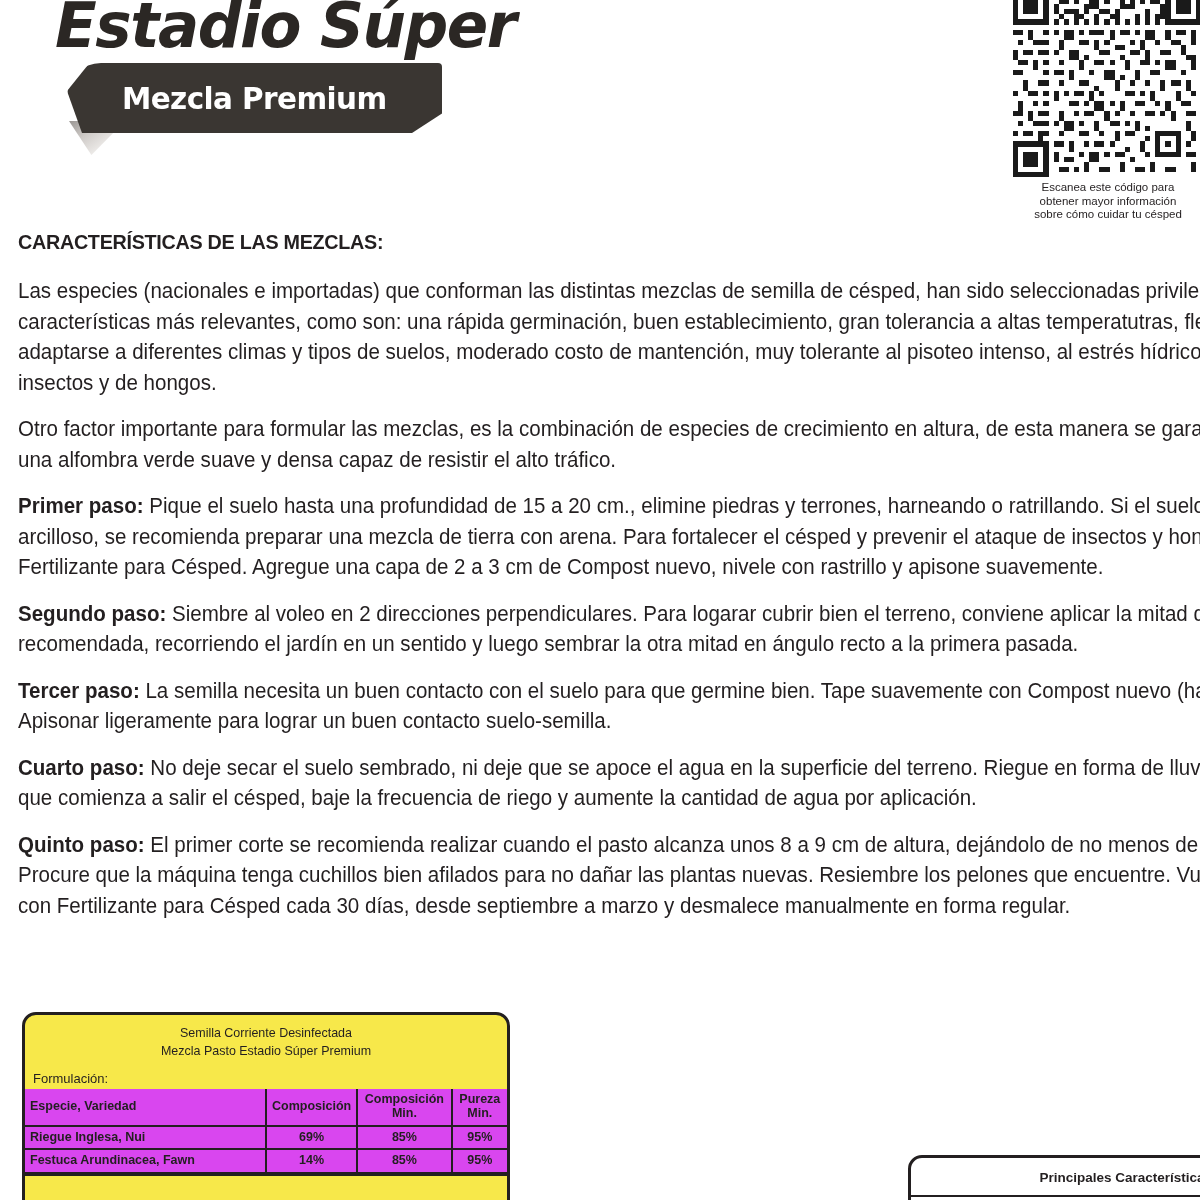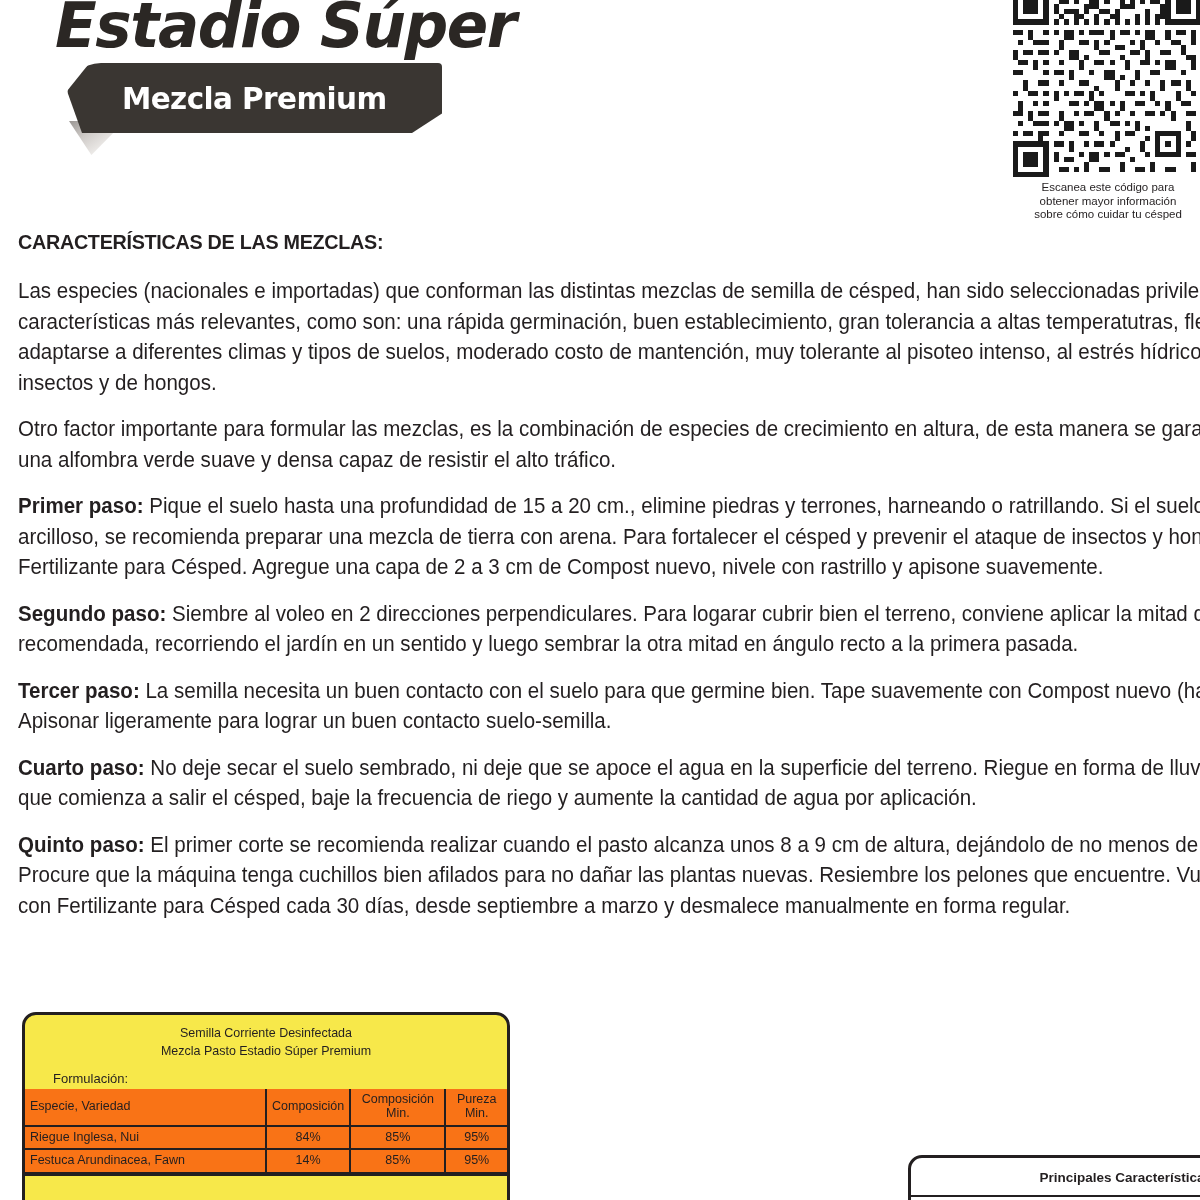--- a/index.html
+++ b/index.html
@@ -149,34 +149,33 @@
     line-height: 1.35;
     color: #231f20;
     padding: 0 10px;
     transform: scaleX(0.96);
   }
   #formulation-title div { white-space: nowrap; }
   #formulation-label {
     font-size: 13px;
     padding: 12px 0 3px 8px;
     color: #231f20;
-    margin-left: 20px;
   }
   table#formulation-table {
     width: 100%;
     border-collapse: collapse;
     font-size: 12.5px;
     color: #231f20;
   }
   table#formulation-table th,
   table#formulation-table td {
     border: 2px solid #231f20;
     padding: 4px 5px;
-    background: #f97316;
-    font-weight: 400;
+    background: #d946ef;
+    font-weight: 700;
     line-height: 1.1;
   }
   table#formulation-table th:first-child,
   table#formulation-table td:first-child {
     text-align: left;
     border-left: none;
     width: 50%;
   }
   table#formulation-table th:not(:first-child),
   table#formulation-table td:not(:first-child) {
@@ -507,21 +506,21 @@
         <tr>
           <th>Especie, Variedad</th>
           <th>Composición</th>
           <th>Composición Min.</th>
           <th>Pureza Min.</th>
         </tr>
       </thead>
       <tbody>
         <tr>
           <td>Riegue Inglesa, Nui</td>
-          <td>84%</td>
+          <td>69%</td>
           <td>85%</td>
           <td>95%</td>
         </tr>
         <tr>
           <td>Festuca Arundinacea, Fawn</td>
           <td>14%</td>
           <td>85%</td>
           <td>95%</td>
         </tr>
       </tbody>

